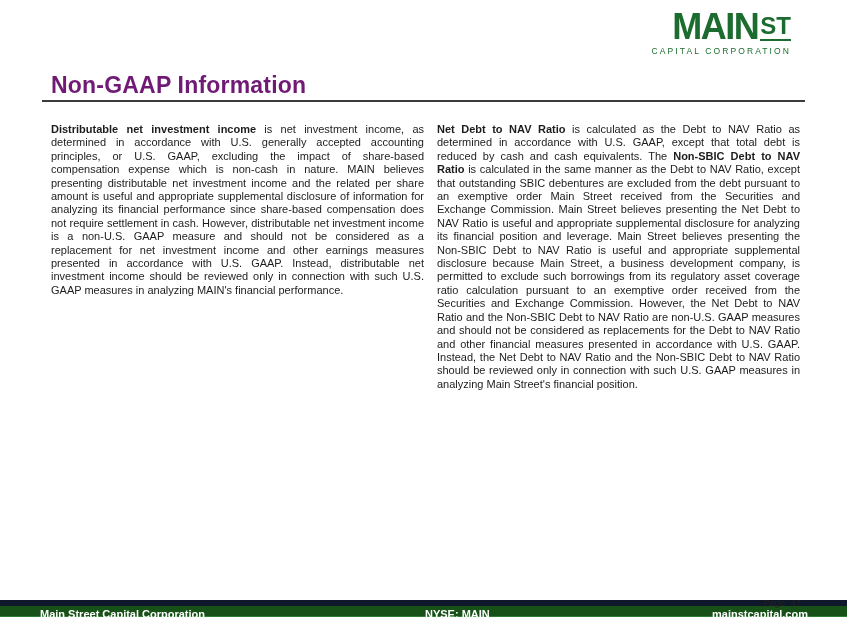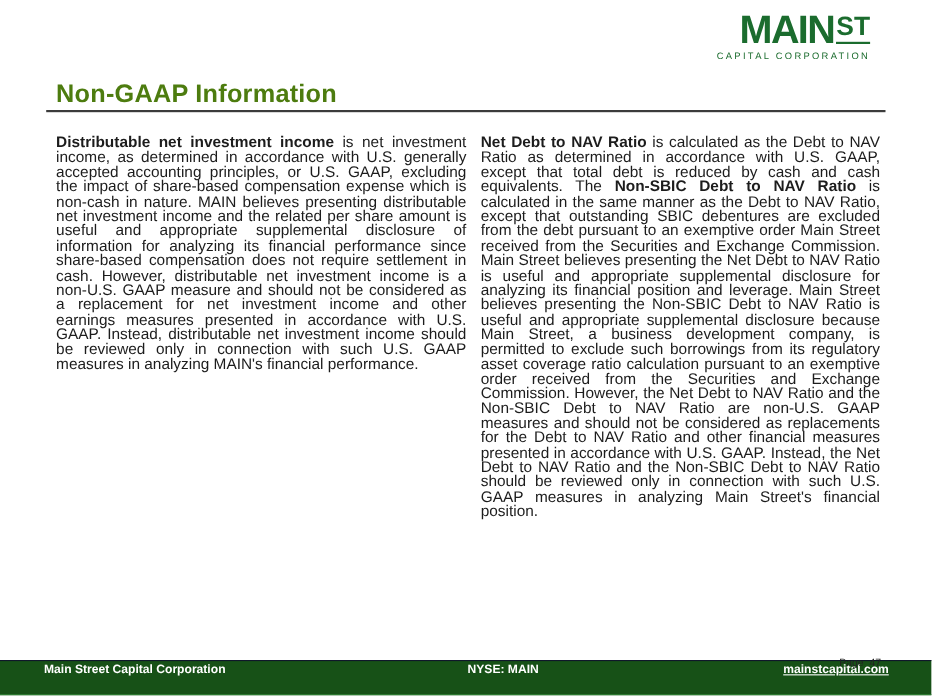--- a/index.html
+++ b/index.html
@@ -18,21 +18,21 @@
   .logo {
     position: absolute;
     top: 12px;
     right: 56px;
     text-align: right;
     line-height: 1;
     user-select: none;
   }
   .logo-row {
     display: flex;
-    align-items: flex-start;
+    align-items: center;
     justify-content: flex-end;
     white-space: nowrap;
   }
   .logo-main {
     font-size: 36px;
     font-weight: bold;
     letter-spacing: -1.5px;
     line-height: 0.85;
   }
   .logo-st {
@@ -54,52 +54,52 @@
     white-space: nowrap;
   }
 
   
   .page-title {
     position: absolute;
     left: 51px;
     top: 72px;
     font-size: 23px;
     font-weight: bold;
-    color: #4d7c0f;
+    color: #701a75;
     letter-spacing: 0.2px;
   }
   .title-rule {
     position: absolute;
     left: 42px;
     right: 42px;
     top: 100px;
     height: 0;
     border-top: 2px solid #3c3c3c;
   }
 
   
   .col {
     position: absolute;
     top: 123px;
-    font-size: 14px;
+    font-size: 11px;
     line-height: 13.4px;
     color: #1c1c1c;
     text-align: justify;
   }
   .col-left  { left: 51px;  width: 373px; }
   .col-right { left: 437px; width: 363px; }
 
   
   .footer-bar {
     position: absolute;
     left: 0;
     right: 0;
     top: 600px;
-    height: 32px;
-    border-top: 1px solid #0f172a;
+    height: 17px;
+    border-top: 6px solid #0f172a;
     border-bottom: 1px solid #2e7d32;
     color: #ffffff;
     font-size: 11px;
     font-weight: bold;
   }
   .footer-bar .fb-left {
     position: absolute;
     left: 40px;
     top: 2px;
   }

